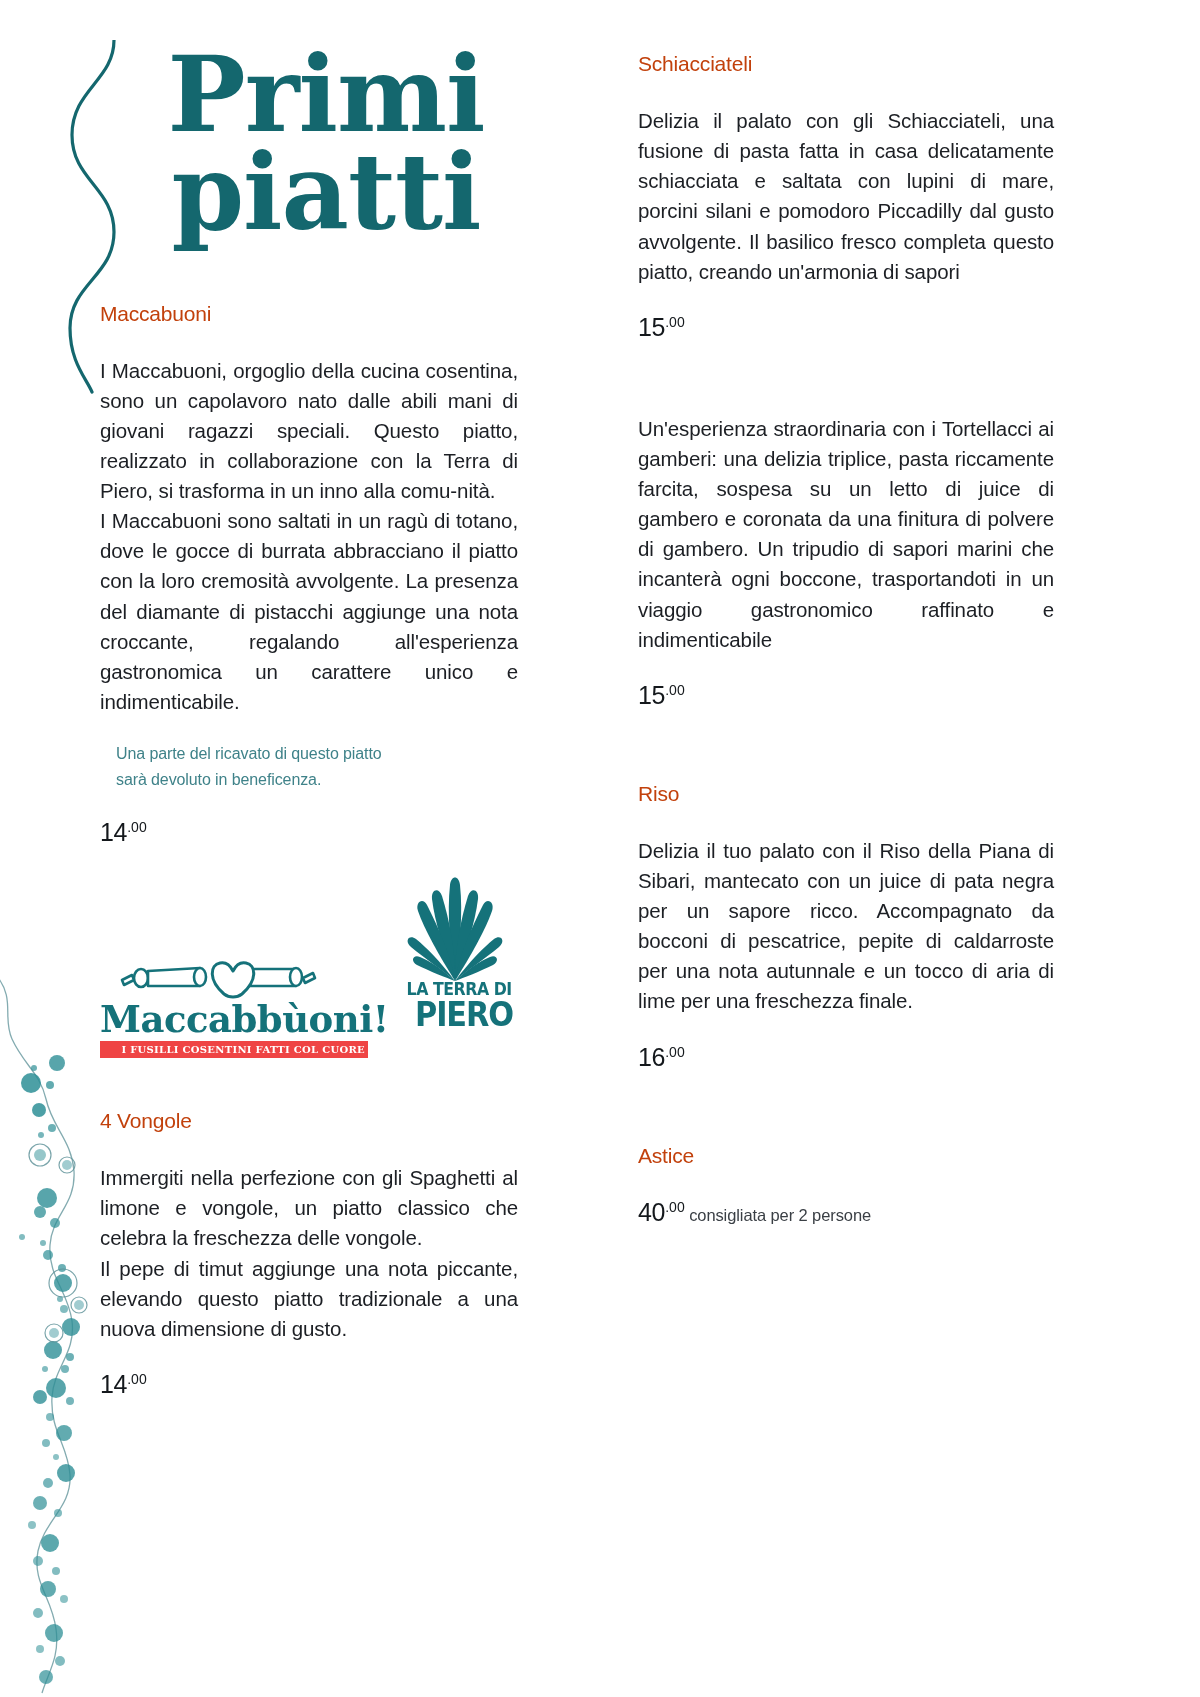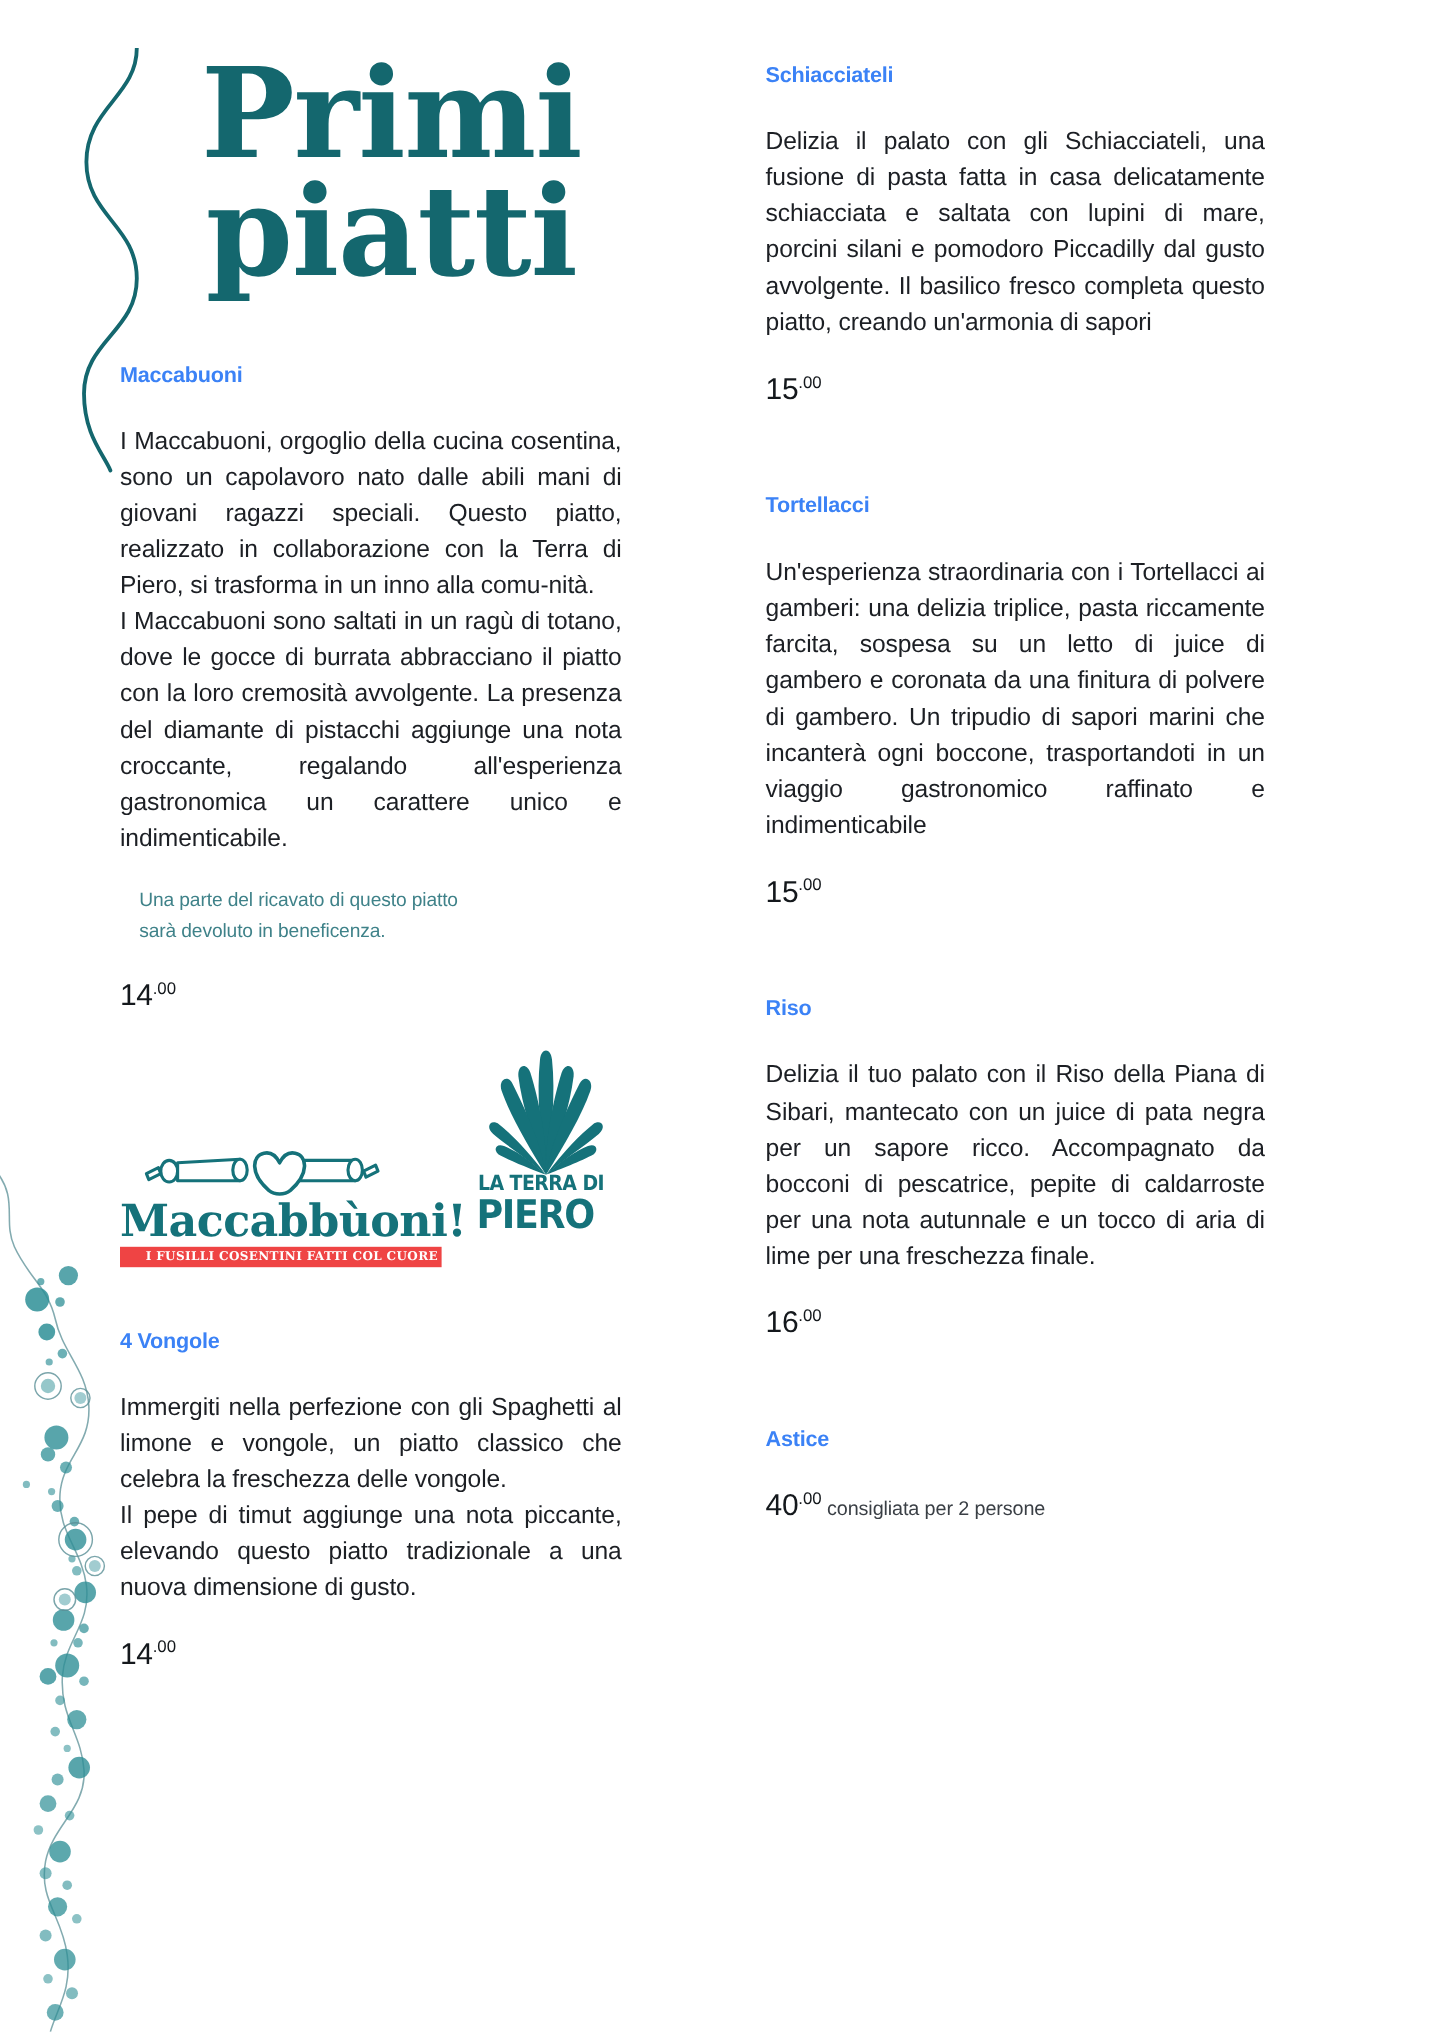--- a/index.html
+++ b/index.html
@@ -65,23 +65,23 @@
     letter-spacing: -1px;
     padding-left: 34px;
   }
   .title .l1 { display: block; }
   .title .l2 { display: block; }
 
   
   .dish { margin-bottom: 0; }
 
   .dish-name {
-    font-size: 18px;
-    font-weight: 700;
-    color: #3b82f6;
+    font-size: 21px;
+    font-weight: 400;
+    color: #c2410c;
     letter-spacing: -0.2px;
     margin-bottom: 30px;
   }
 
   .dish-desc {
     font-size: 20.5px;
     line-height: 1.47;
     color: #1c1f24;
     text-align: justify;
     font-weight: 400;
@@ -155,21 +155,21 @@
     padding: 3px 3px 3px 3px;
     margin-top: 3px;
     white-space: nowrap;
   }
 
   .logo-piero {
     position: absolute;
     left: 292px;
     top: -14px;
     width: 126px;
-    text-align: left;
+    text-align: right;
   }
   .logo-piero .burst { height: 130px; }
   .logo-piero .t1 {
     font-family: "DejaVu Sans", sans-serif;
     font-weight: 700;
     font-size: 17.5px;
     color: #15727a;
     letter-spacing: -0.5px;
     line-height: 1;
     transform: scaleX(0.9);
@@ -349,21 +349,20 @@
         <p class="last">Delizia il palato con gli Schiacciateli, una fusione di pasta fatta in casa delicatamente schiacciata e saltata con lupini di mare, porcini silani e pomodoro Piccadilly dal gusto avvolgente. Il basilico fresco completa questo piatto, creando un'armonia di sapori</p>
       </div>
       <div class="price">
         <span>15</span><sup>.00</sup>
       </div>
     </div>
 
     <div class="gap-lg"></div>
 
     <div class="dish">
-      <div class="dish-name">Tortellacci</div>
       <div class="dish-desc">
         <p class="last">Un'esperienza straordinaria con i Tortellacci ai gamberi: una delizia triplice, pasta riccamente farcita, sospesa su un letto di juice di gambero e coronata da una finitura di polvere di gambero. Un tripudio di sapori marini che incanterà ogni boccone, trasportandoti in un viaggio gastronomico raffinato e indimenticabile</p>
       </div>
       <div class="price">
         <span>15</span><sup>.00</sup>
       </div>
     </div>
 
     <div class="gap-lg"></div>
 

